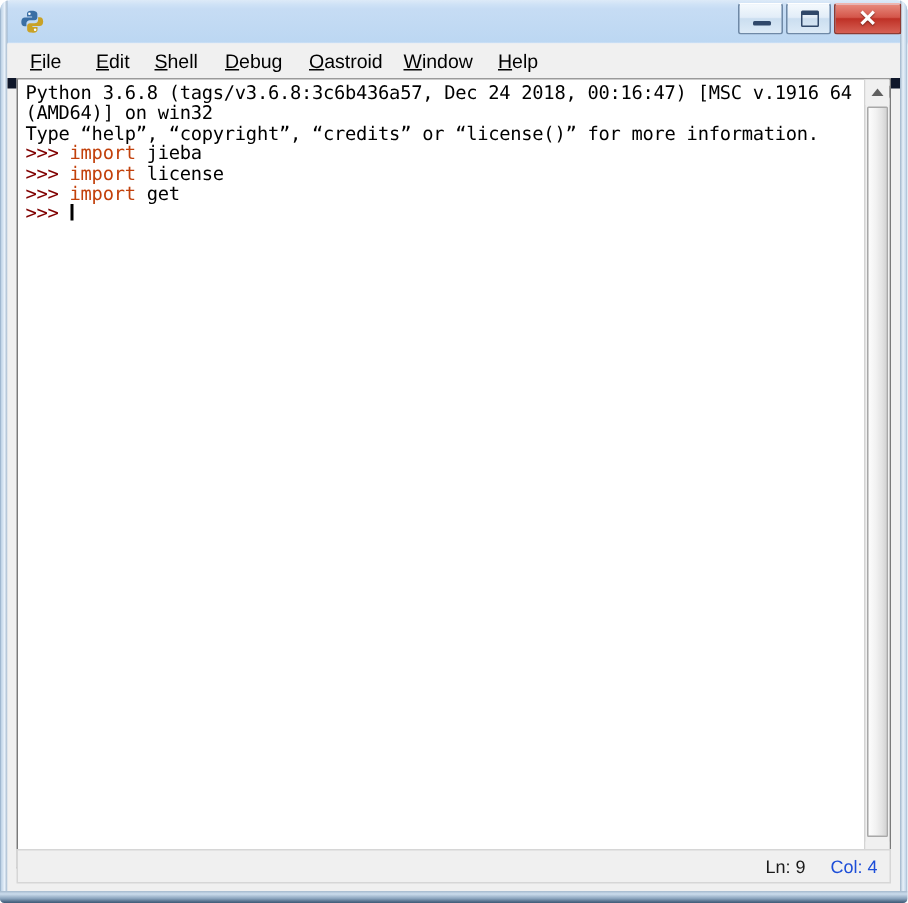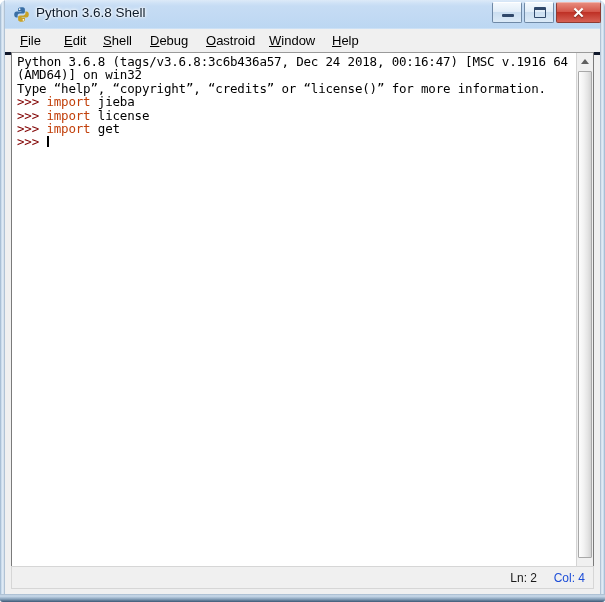--- a/index.html
+++ b/index.html
@@ -128,21 +128,21 @@
     width: 595px; height: 565px;
     background: #f0f0f0;
   }
 
   
   #menubar {
     position: absolute;
     left: 0; top: 0;
     width: 595px; height: 23px;
     background: #f0f0f0;
-    border-bottom: 3px solid #0f172a;
+    border-bottom: 7px solid #0f172a;
   }
   .menu-item {
     position: absolute;
     top: 3px;
     height: 18px;
     padding: 0 7px;
     font-size: 13px;
     color: #000000;
     line-height: 18px;
     white-space: nowrap;
@@ -270,21 +270,20 @@
                  C11.9 2.3 11.1 1.5 9.9 1.3 C9.4 1.25 8.8 1.2 8.2 1.2 Z" fill="#3a6fa5"></path>
         <circle cx="6.6" cy="3.2" r="0.85" fill="#ffffff"></circle>
         <path d="M8.8 15.8 C11.4 15.8 12.0 14.8 12.0 13.6 L12.0 12.0 L8.6 12.0 L8.6 11.4
                  L13.4 11.4 C14.8 11.4 15.8 10.5 15.8 8.4 C15.8 6.4 14.9 5.5 13.6 5.5
                  L12.4 5.5 L12.4 7.3 C12.4 8.6 11.4 9.5 10.1 9.5 L7.0 9.5 C5.9 9.5 5.1 10.3
                  5.1 11.3 L5.1 13.6 C5.1 14.7 5.9 15.5 7.1 15.7 C7.6 15.75 8.2 15.8 8.8 15.8 Z" fill="#c9a227"></path>
         <circle cx="10.4" cy="13.8" r="0.85" fill="#ffffff"></circle>
       </svg>
     </span>
 
-    <span id="title-text">Python 3.6.8 Shell</span>
 
     <div class="win-btn" id="btn-minimize">
       <span class="glyph-min"></span>
     </div>
     <div class="win-btn" id="btn-maximize">
       <span class="glyph-max"></span>
     </div>
     <div class="win-btn" id="btn-close">
       <span class="glyph-close">✕</span>
     </div>
@@ -316,18 +315,18 @@
           <span class="tri"></span>
         </div>
         <div id="sb-thumb"></div>
         <div class="sb-arrow" id="sb-down">
           <span class="tri"></span>
         </div>
       </div>
     </div>
 
     <div id="statusbar">
-      <span id="status-ln">Ln: 2</span>
+      <span id="status-ln">Ln: 9</span>
       <span id="status-col">Col: 4</span>
     </div>
 
   </div>
 </div>
 
 </body></html>

